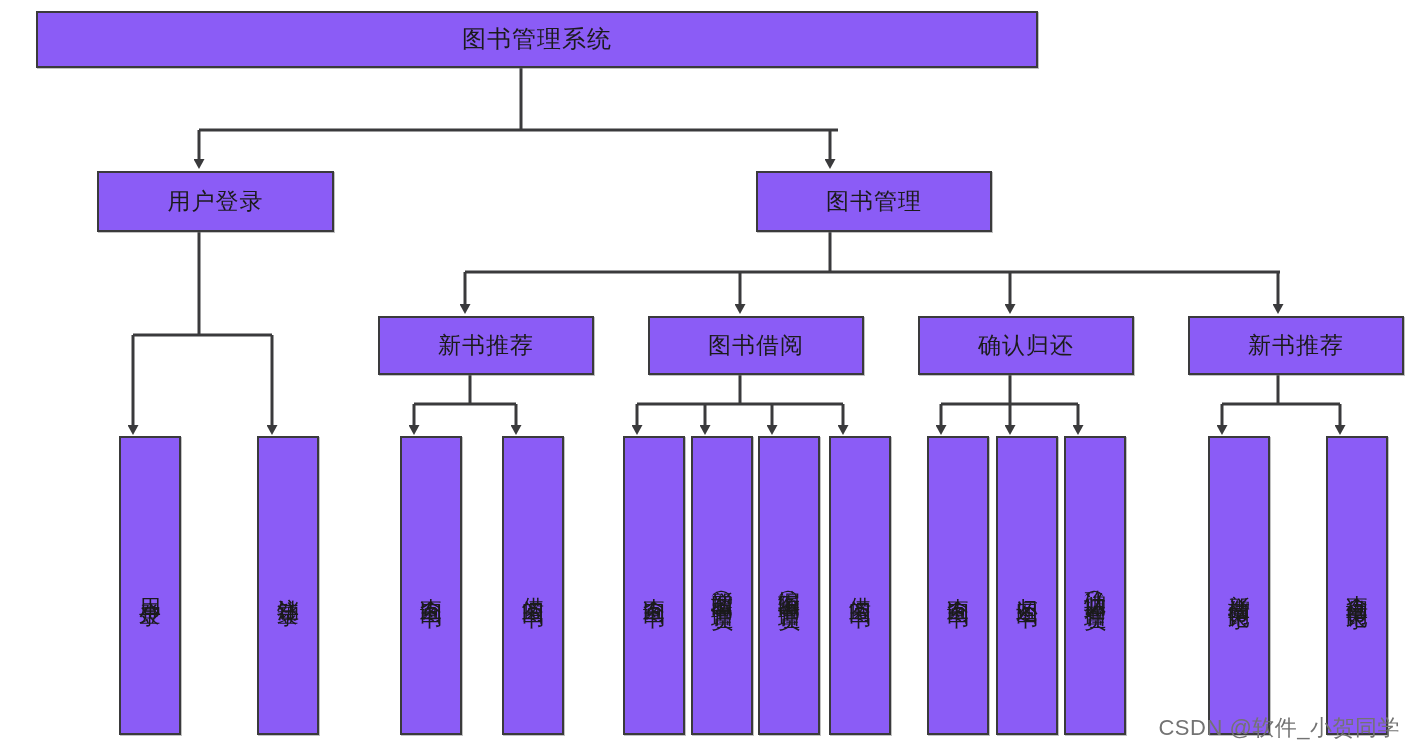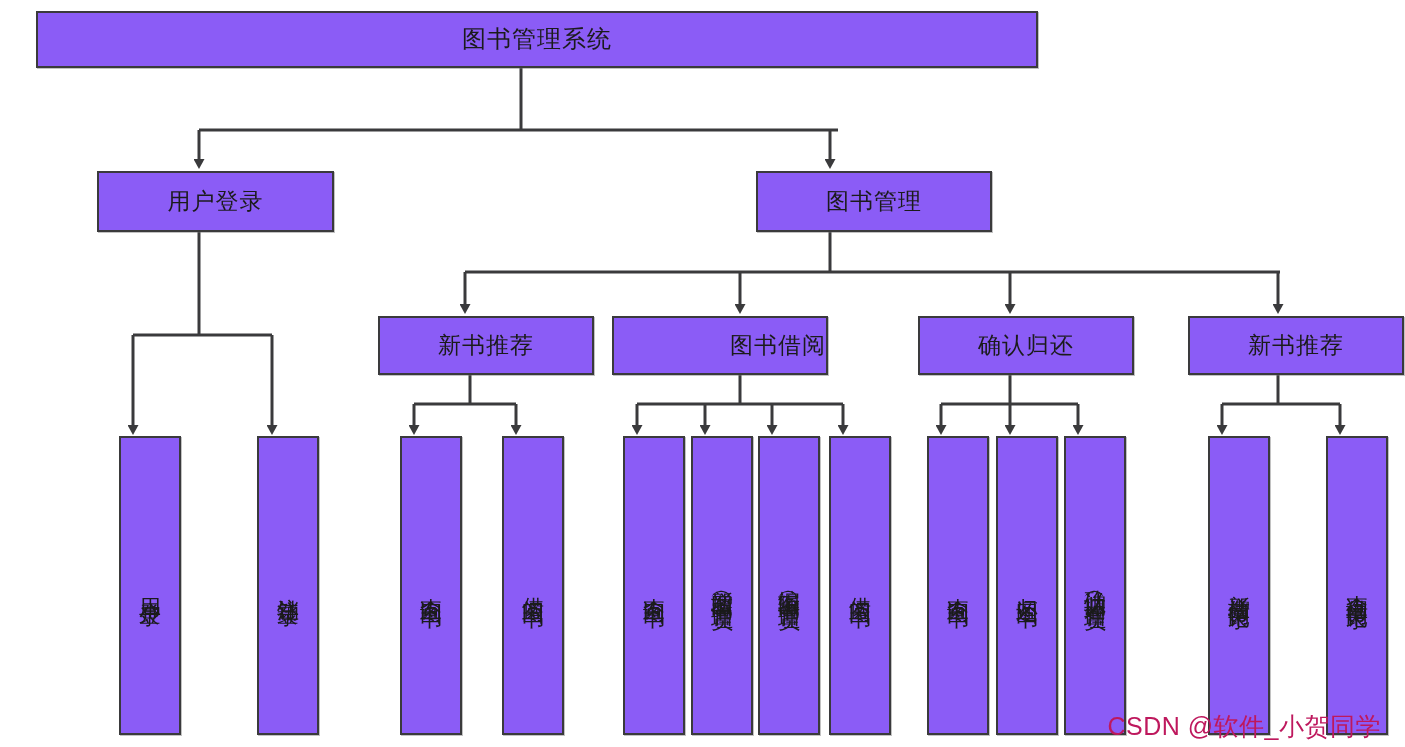--- a/index.html
+++ b/index.html
@@ -58,24 +58,24 @@
     text-orientation: upright;
     letter-spacing: 3px;
     line-height: 1.0;
     text-align: center;
     white-space: nowrap;
     display: block;
     margin: auto 0;
   }
   .watermark {
     position: absolute;
-    right: 24px;
+    right: 5px;
     bottom: 4px;
-    font-size: 25px;
-    color: #be185d;
+    font-size: 22px;
+    color: #737373;
     white-space: nowrap;
     letter-spacing: 0.5px;
   }
 </style>
 </head>
 <body>
 
 <div id="canvas">
 
   <svg id="edge-layer" viewBox="0 0 1405 747" width="1405" height="747">
@@ -135,21 +135,21 @@
   <div class="node node-h" style="left:81px; top:171px; width:237px; height:61px;">
     <span>用户登录</span>
   </div>
   <div class="node node-h" style="left:740px; top:171px; width:236px; height:61px;">
     <span>图书管理</span>
   </div>
 
   <div class="node node-h" style="left:362px; top:316px; width:216px; height:59px;">
     <span>新书推荐</span>
   </div>
-  <div class="node node-h" style="left:596px; top:316px; width:216px; height:59px;justify-content:flex-end;">
+  <div class="node node-h" style="left:632px; top:316px; width:216px; height:59px;">
     <span>图书借阅</span>
   </div>
   <div class="node node-h" style="left:902px; top:316px; width:216px; height:59px;">
     <span>确认归还</span>
   </div>
   <div class="node node-h" style="left:1172px; top:316px; width:216px; height:59px;">
     <span>新书推荐</span>
   </div>
 
   <div class="node node-leaf" style="left:103px; top:436px; width:62px; height:299px;">

